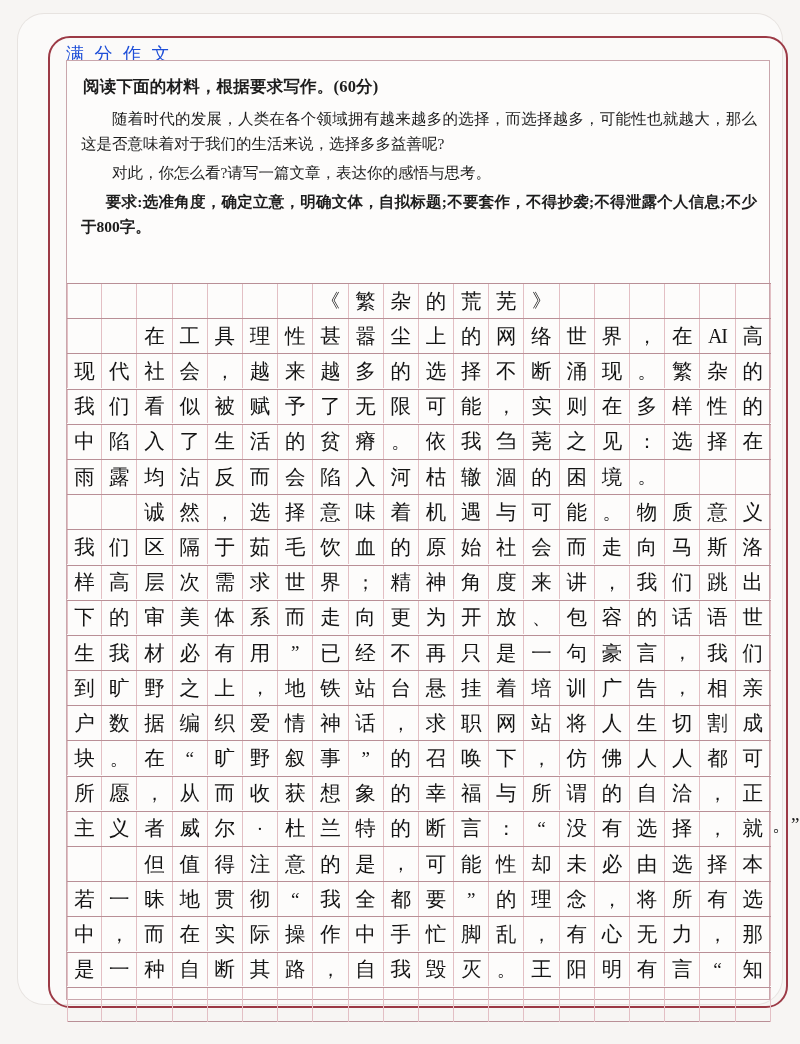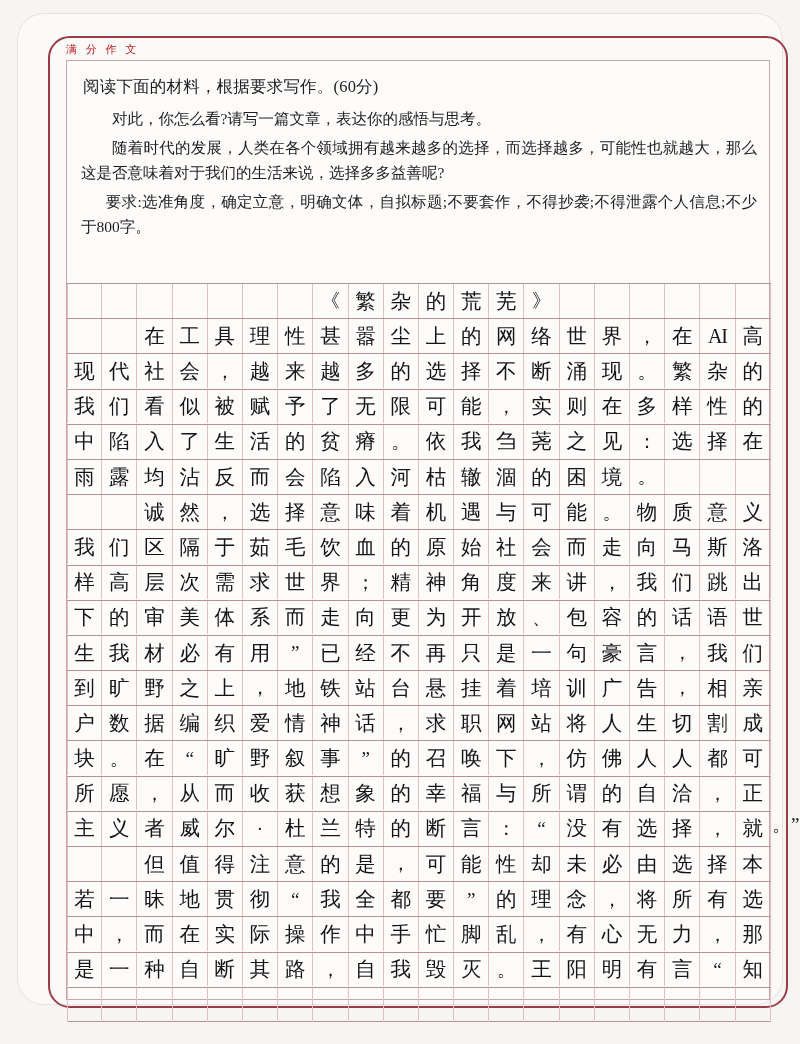--- a/index.html
+++ b/index.html
@@ -25,50 +25,50 @@
   .frame{
     position:absolute;left:30px;top:22px;
     width:740px;height:972px;
     border:2px solid #9c3a46;
     border-radius:22px;
     box-sizing:border-box;
     background:transparent;
   }
   .corner-label{
     position:absolute;left:42px;top:28px;
-    font-size:11px;letter-spacing:3px;color:#b91c1c;
+    font-size:18px;letter-spacing:3px;color:#1d4ed8;
     background:#fbfaf9;padding:0 6px;
     font-family:"Liberation Serif","DejaVu Serif",serif;
   }
   
   .sheet{
     position:absolute;left:48px;top:46px;
     width:704px;height:940px;
     border:1px solid #c9a6ac;
     box-sizing:border-box;
     background:#fdfcfb;
   }
   .prompt{
     position:absolute;left:0;top:0;width:704px;
     padding:14px 14px 6px 14px;
     box-sizing:border-box;
     color:#1d1d1d;
     font-family:"Liberation Serif","DejaVu Serif",serif;
   }
   .prompt .q-head{
-    font-size:16.5px;font-weight:normal;line-height:1.5;
+    font-size:16.5px;font-weight:bold;line-height:1.5;
     margin:0 0 6px 2px;letter-spacing:.2px;
   }
   .prompt p{
     margin:0 0 4px 0;
     font-size:15.5px;line-height:1.62;
     text-align:justify;
   }
   .indent{text-indent:2em;}
-  .indent1{text-indent:1.6em;}
+  .indent1{text-indent:1.6em;font-weight:bold;}
   
   .gridwrap{
     position:absolute;left:0;top:222px;width:704px;
   }
   .grow{
     display:flex;
     width:704px;
     height:35.2px;
     border-top:1.4px solid #b98f96;
     box-sizing:border-box;
@@ -105,22 +105,22 @@
 
 <div class="page">
   <div class="card">
     <div class="frame"></div>
     <div class="corner-label">满 分 作 文</div>
 
     <div class="sheet">
 
       <div class="prompt">
         <div class="q-head">阅读下面的材料，根据要求写作。(60分)</div>
+        <p class="indent">随着时代的发展，人类在各个领域拥有越来越多的选择，而选择越多，可能性也就越大，那么这是否意味着对于我们的生活来说，选择多多益善呢?</p>
         <p class="indent">对此，你怎么看?请写一篇文章，表达你的感悟与思考。</p>
-        <p class="indent">随着时代的发展，人类在各个领域拥有越来越多的选择，而选择越多，可能性也就越大，那么这是否意味着对于我们的生活来说，选择多多益善呢?</p>
         <p class="indent1">要求:选准角度，确定立意，明确文体，自拟标题;不要套作，不得抄袭;不得泄露个人信息;不少于800字。</p>
       </div>
 
       <div class="gridwrap" id="gridwrap">
           <div class="grow rowrel">
             <div class="gcell empty"></div>
             <div class="gcell empty"></div>
             <div class="gcell empty"></div>
             <div class="gcell empty"></div>
             <div class="gcell empty"></div>

